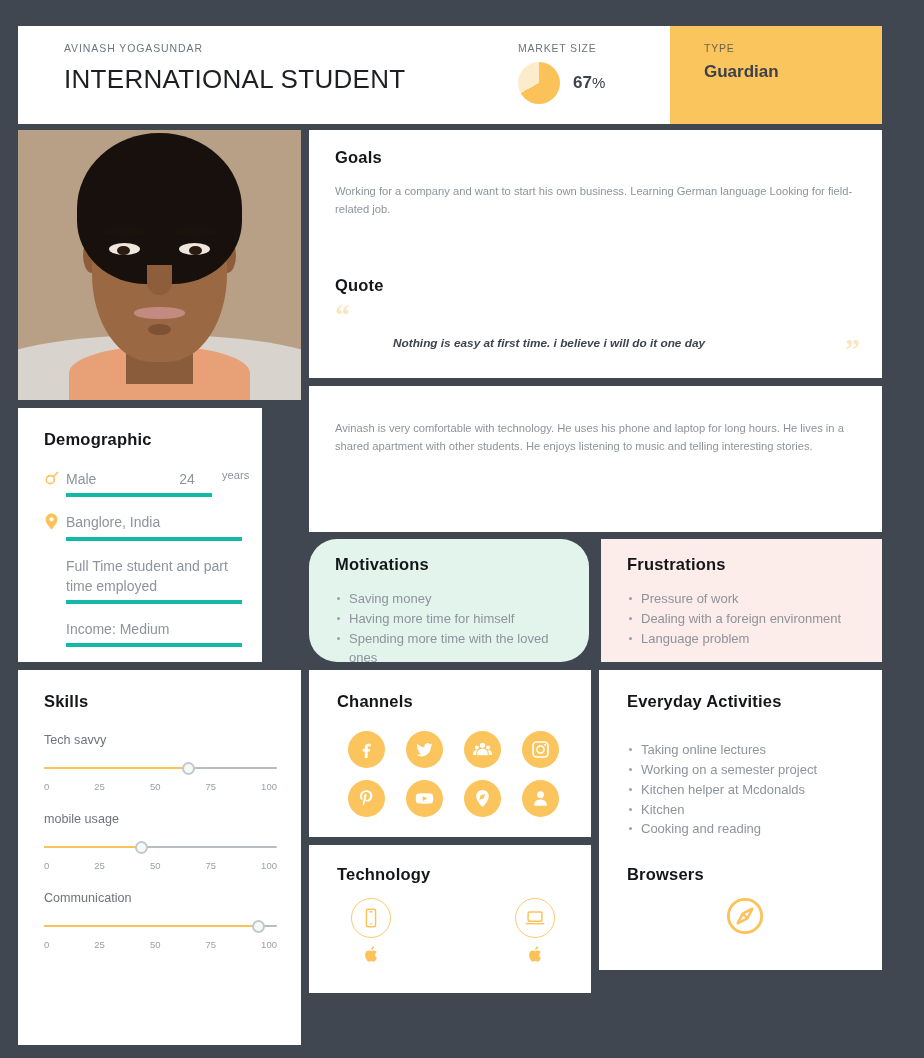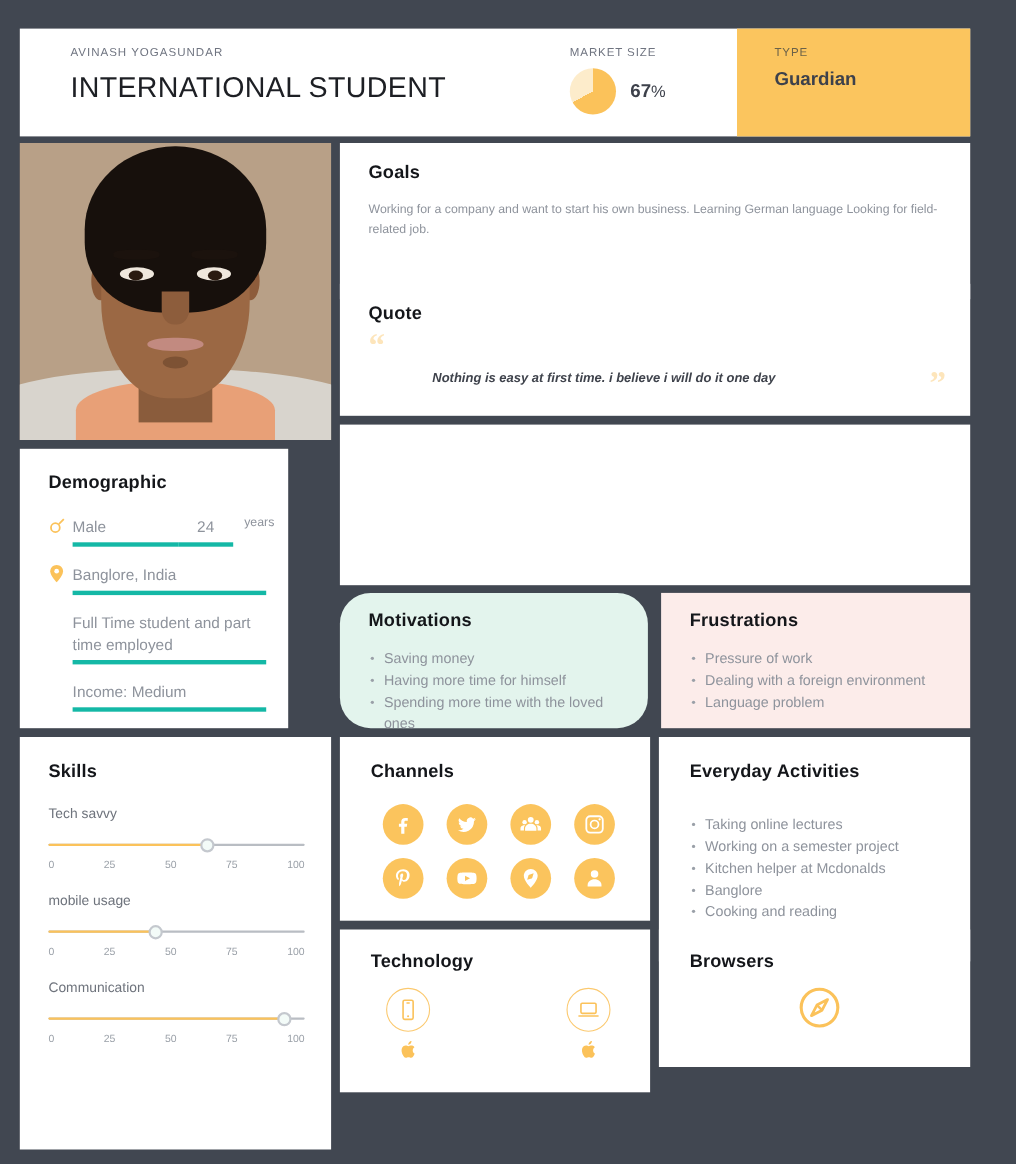--- a/index.html
+++ b/index.html
@@ -275,20 +275,21 @@
   </div>
 
   <div class="card" id="quote">
     <div class="sec-title">Quote</div>
     <div class="q-mark q-open">“</div>
     <div class="q-text">Nothing is easy at first time. i believe i will do it one day</div>
     <div class="q-mark q-close">”</div>
   </div>
 
   <div class="card" id="background">
+    <div class="body-text">Avinash is very comfortable with technology. He uses his phone and laptop for long hours. He lives in a shared apartment with other students. He enjoys listening to music and telling interesting stories.</div>
   </div>
 
   <div class="card" id="demographic">
     <div class="sec-title">Demographic</div>
 
     <div class="demo-row">
       <div class="demo-ico ico-mars">
         <svg viewBox="0 0 24 24">
             <circle cx="9.5" cy="14.5" r="6" fill="none" stroke="#fbc25a" stroke-width="2.4"></circle>
             <line x1="14.2" y1="9.8" x2="21" y2="3" stroke="#fbc25a" stroke-width="2.4"></line>
@@ -451,21 +452,21 @@
 
     </div>
   </div>
 
   <div class="card" id="activities">
     <div class="sec-title">Everyday Activities</div>
     <ul class="bullets">
       <li>Taking online lectures</li>
       <li>Working on a semester project</li>
       <li>Kitchen helper at Mcdonalds</li>
-      <li>Banglore</li>
+      <li>Kitchen</li>
       <li>Cooking and reading</li>
     </ul>
   </div>
 
   <div class="card" id="technology">
     <div class="sec-title">Technology</div>
     <div class="tech-row">
 
       <div class="tech-item">
         <div class="tech-circle">

